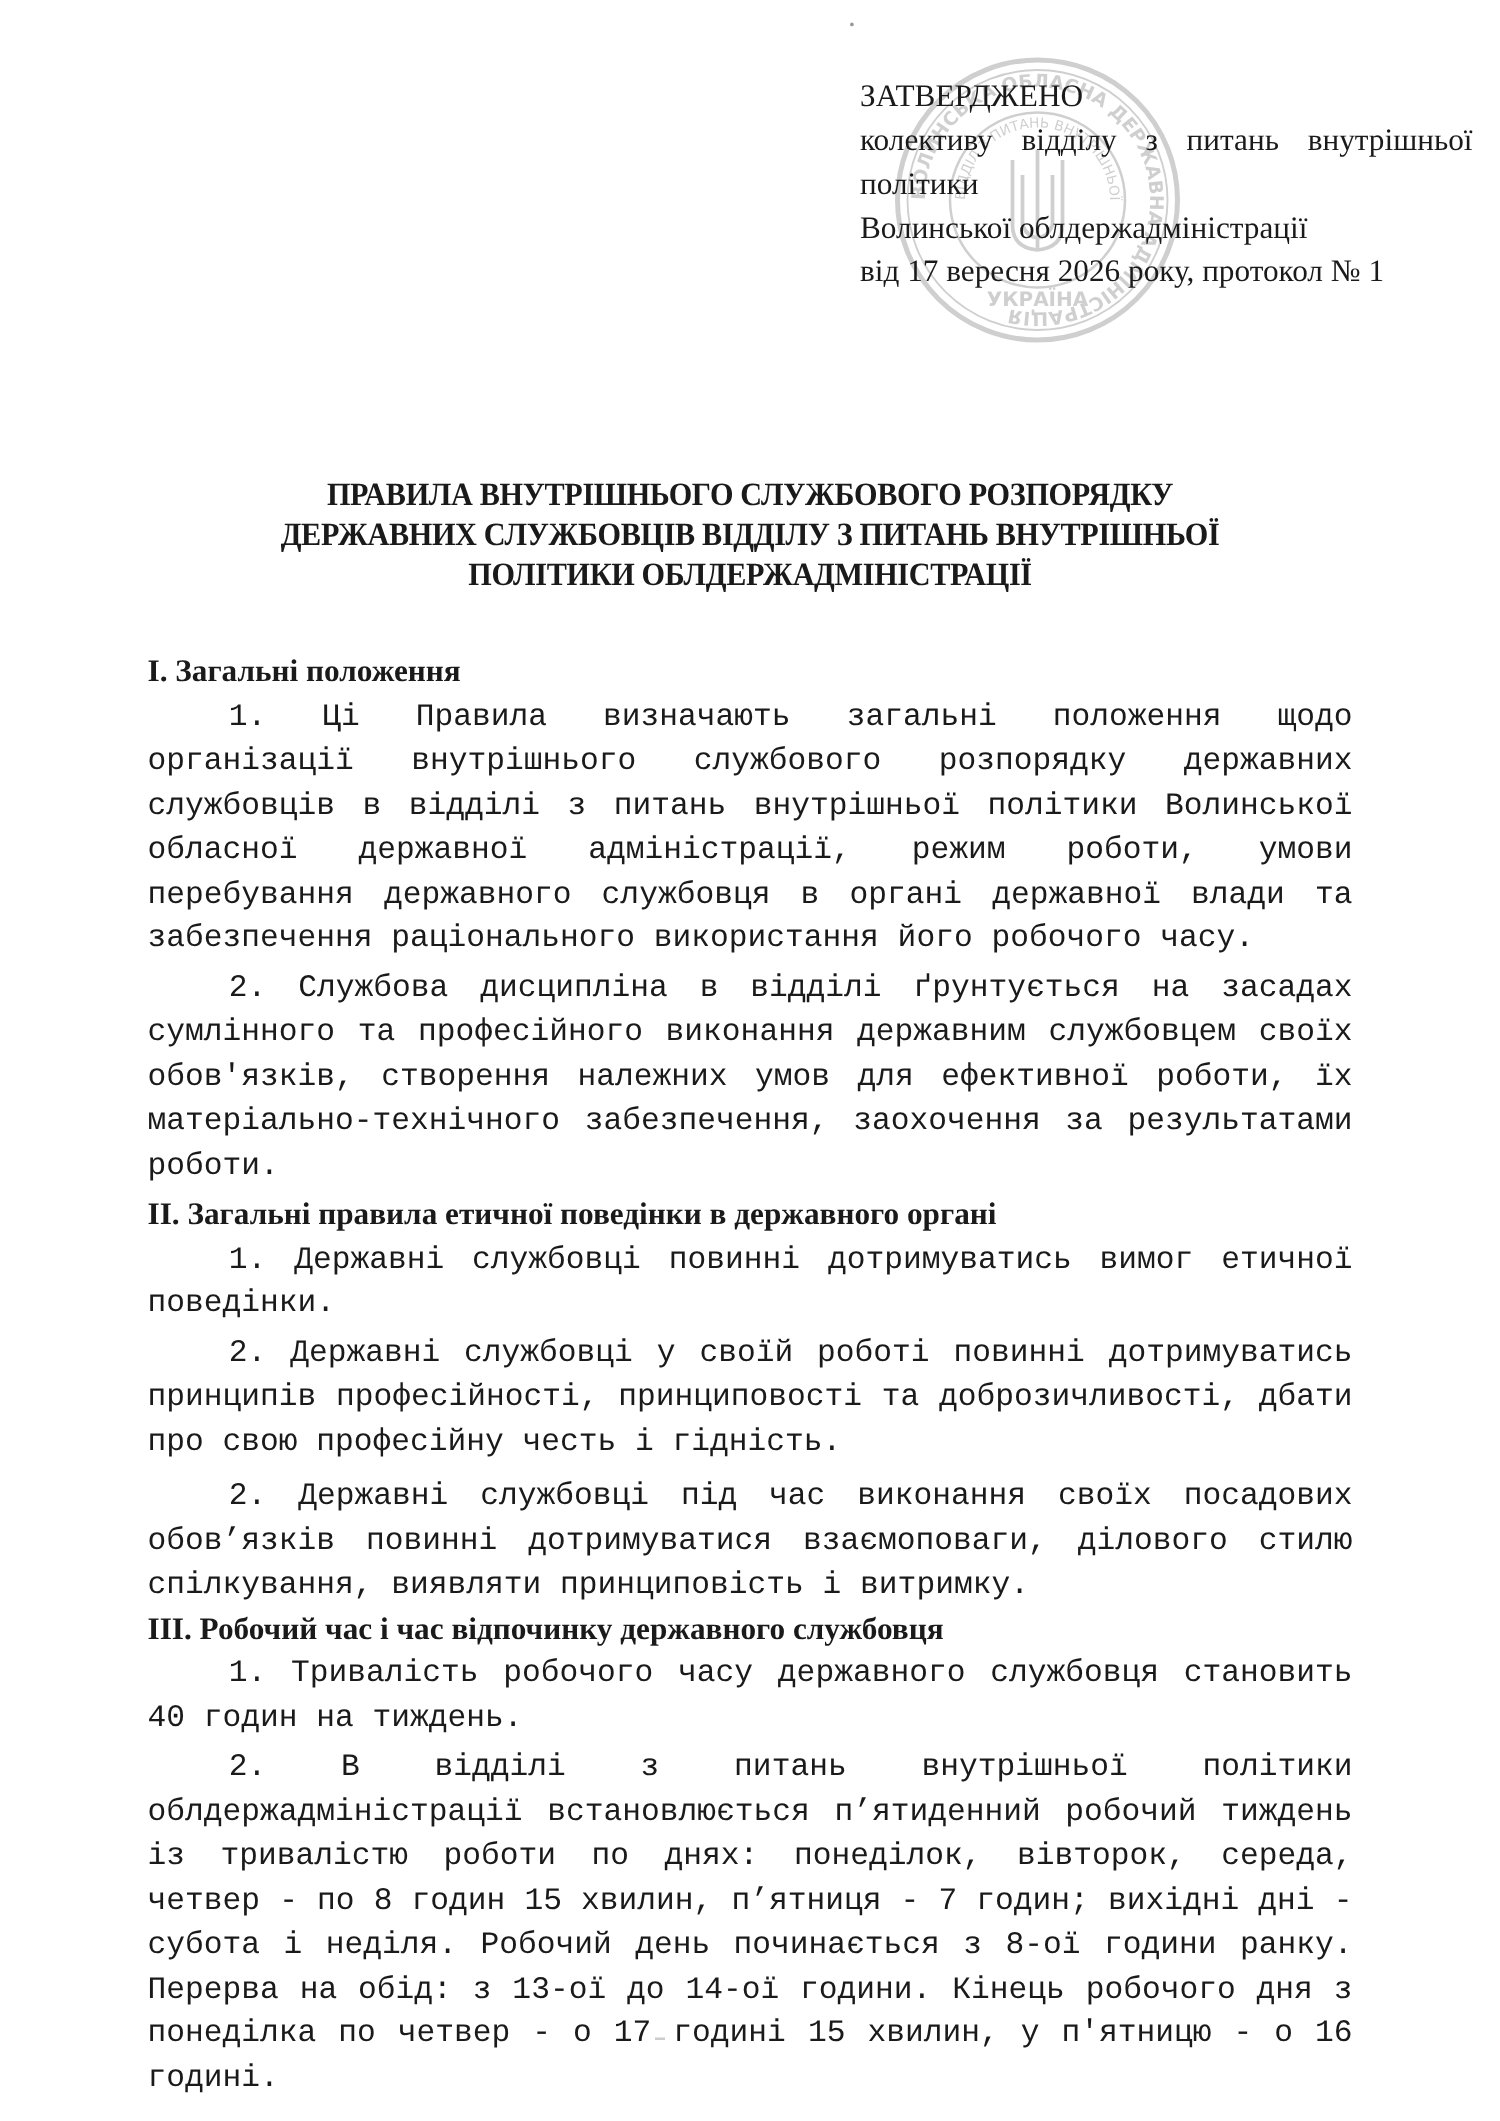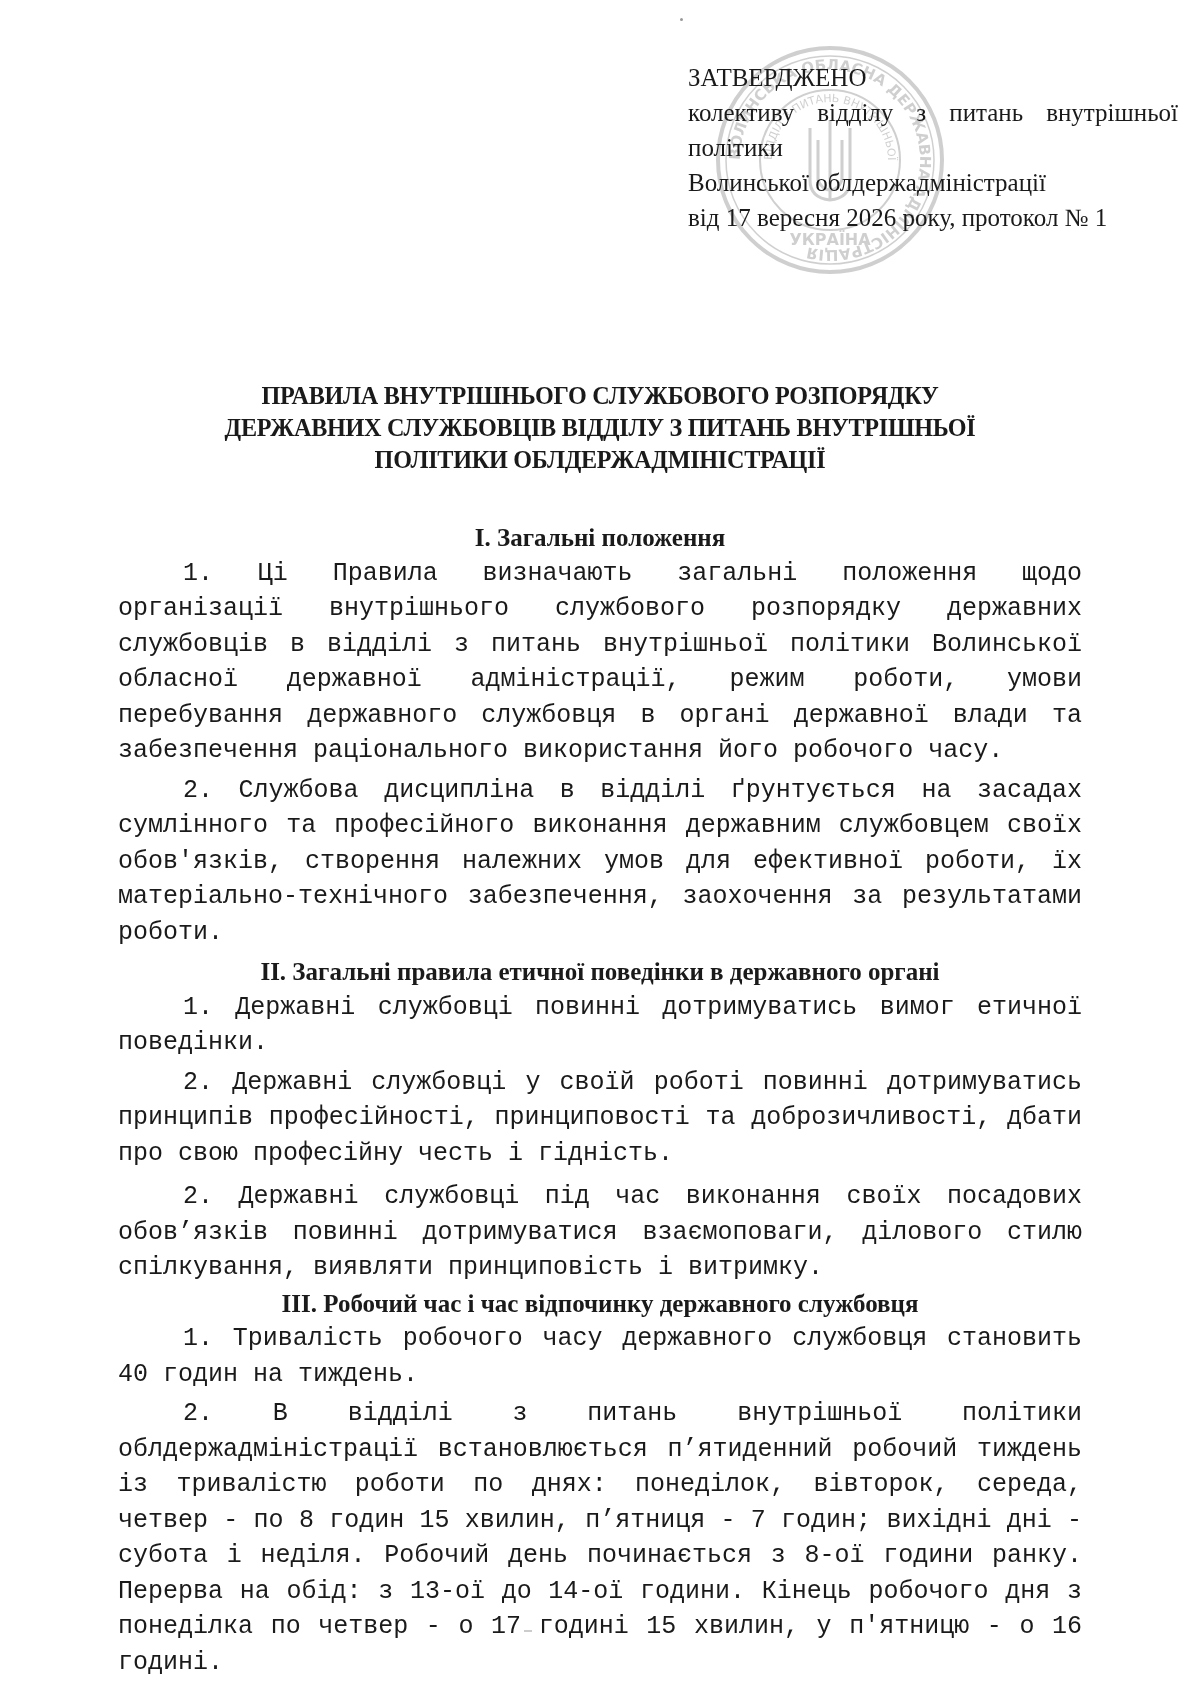--- a/index.html
+++ b/index.html
@@ -12,21 +12,21 @@
   .approval .line { display:block; }
   .approval .just { text-align:justify; text-align-last:justify; }
 
   .stamp { position:absolute; left:710px; top:40px; width:240px; height:240px; opacity:0.28; }
 
   .title { position:absolute; left:120px; top:380px; width:960px; text-align:center;
            font-weight:bold; font-size:26px; line-height:32px; letter-spacing:-0.3px;
            transform:scaleX(0.93); transform-origin:center top; }
 
   .body { position:absolute; left:118px; top:520px; width:964px; font-size:25px; line-height:35.5px; }
-  .section-heading { text-align:center; font-weight:bold; margin:0; }
+  .section-heading { font-weight:bold; margin:0; }
   .para { text-align:justify; margin:0; text-indent:65px;font-family:Liberation Mono, monospace; }
   .spacer { height:4px; }
 
   .mark-top { position:absolute; left:680px; top:18px; width:3px; height:3px; background:#999; border-radius:50%; }
   .mark-bottom { position:absolute; left:524px; top:1630px; width:8px; height:2px; background:#ccc; }
 </style>
 </head>
 <body>
 
 <div class="page">

